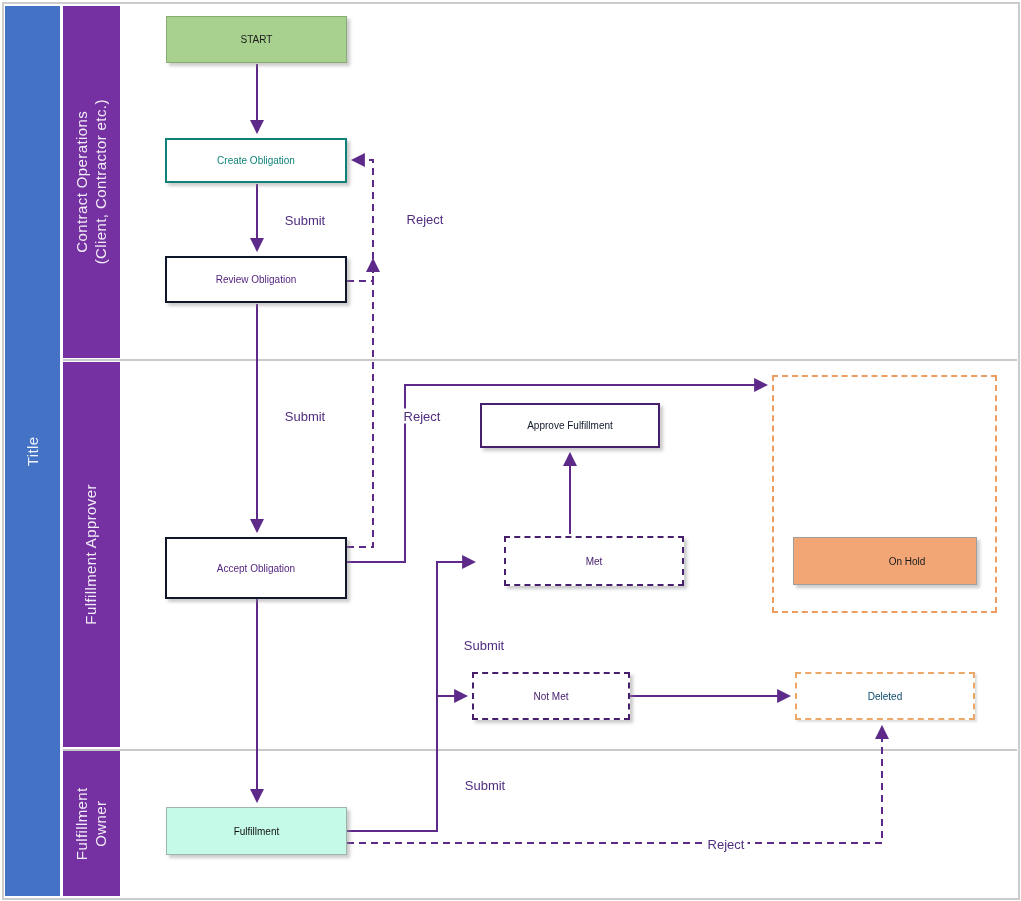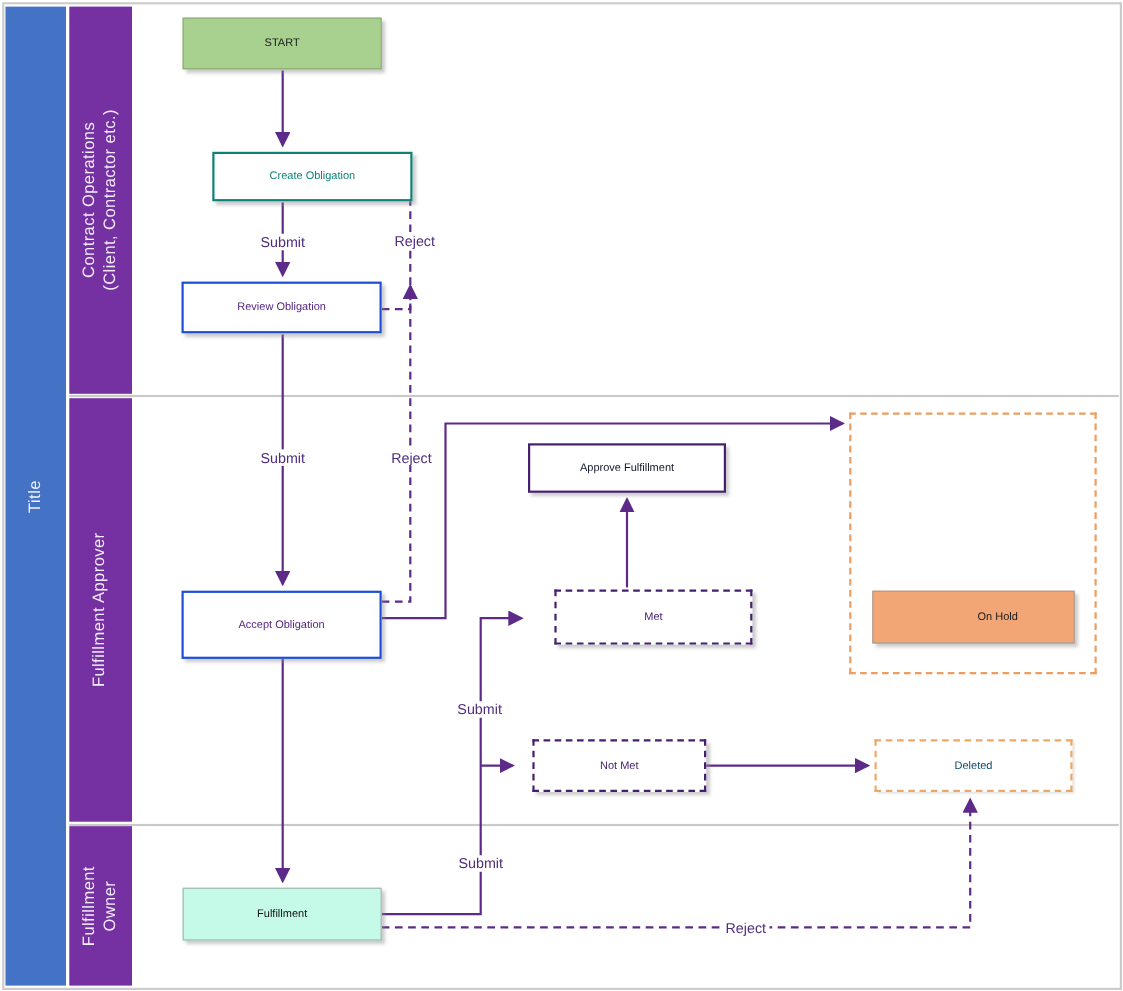--- a/index.html
+++ b/index.html
@@ -30,33 +30,33 @@
     position:absolute;left:63px;width:954px;height:2px;background:#c9c9c9;
   }
   
   .node{
     position:absolute;display:flex;align-items:center;justify-content:center;
     font-size:10px;background:#ffffff;box-sizing:border-box;
     box-shadow:3px 3px 3px rgba(140,140,140,.45);
   }
   .node-start{background:#a8d08e;border:1px solid #8aab72;color:#1a1a1a;}
   .node-teal{border:2px solid #0f8178;color:#0f8178;}
-  .node-purple{border:2px solid #1d4ed8;color:#54257f;}
+  .node-purple{border:2px solid #0f172a;color:#54257f;}
   .node-purple-dark{border:2px solid #46206e;color:#0f172a;}
   .node-dashed-purple{border:2px dashed #46206e;color:#46206e;}
   .node-orange{background:#f2a676;border:1px solid #9e9e9e;color:#1a1a1a;}
   .node-dashed-orange{border:2px dashed #eda867;color:#0c4a6e;box-shadow:2px 2px 2px rgba(160,160,160,.35);}
   .node-mint{background:#c5fae9;border:1px solid #9fb3ad;color:#111111;}
   .group-box{
     position:absolute;border:2px dashed #ed9d5f;background:transparent;box-sizing:border-box;
   }
   
   .edge-label{
     position:absolute;transform:translate(-50%,-50%);
-    background:#ffffff;padding:0 3px;font-size:13px;color:#4f2d7f;white-space:nowrap;
+    background:#ffffff;padding:0 3px;font-size:13px;color:#4f2d7f;white-space:nowrap;margin-left:48px;
   }
   svg.wires{position:absolute;left:0;top:0;}
 </style>
 </head>
 <body>
 
 <div id="stage">
   <div id="frame"></div>
 
   <div class="title-bar">
@@ -110,22 +110,22 @@
   <div class="edge-label" style="left:377px;top:219px;">Reject</div>
   <div class="edge-label" style="left:257px;top:416px;">Submit</div>
   <div class="edge-label" style="left:374px;top:416px;">Reject</div>
   <div class="edge-label" style="left:436px;top:645px;">Submit</div>
   <div class="edge-label" style="left:437px;top:785px;">Submit</div>
   <div class="edge-label" style="left:678px;top:844px;">Reject</div>
 
   <div class="group-box" style="left:772px;top:375px;width:225px;height:238px;"></div>
 
   <div class="node node-start" style="left:166px;top:16px;width:181px;height:47px;">START</div>
-  <div class="node node-teal" style="left:165px;top:138px;width:182px;height:45px;margin-left:28px;">Create Obligation</div>
+  <div class="node node-teal" style="left:165px;top:138px;width:182px;height:45px;">Create Obligation</div>
   <div class="node node-purple" style="left:165px;top:256px;width:182px;height:47px;">Review Obligation</div>
   <div class="node node-purple" style="left:165px;top:537px;width:182px;height:62px;">Accept Obligation</div>
   <div class="node node-purple-dark" style="left:480px;top:403px;width:180px;height:45px;">Approve Fulfillment</div>
   <div class="node node-dashed-purple" style="left:504px;top:536px;width:180px;height:50px;">Met</div>
-  <div class="node node-dashed-purple" style="left:484px;top:672px;width:158px;height:48px;text-align:center;">Not Met</div>
+  <div class="node node-dashed-purple" style="left:472px;top:672px;width:158px;height:48px;text-align:center;">Not Met</div>
   <div class="node node-mint" style="left:166px;top:807px;width:181px;height:48px;">Fulfillment</div>
   <div class="node node-orange" style="left:793px;top:537px;width:184px;height:48px;padding-left:44px;">On Hold</div>
   <div class="node node-dashed-orange" style="left:795px;top:672px;width:180px;height:48px;">Deleted</div>
 </div>
 
 </body></html>

